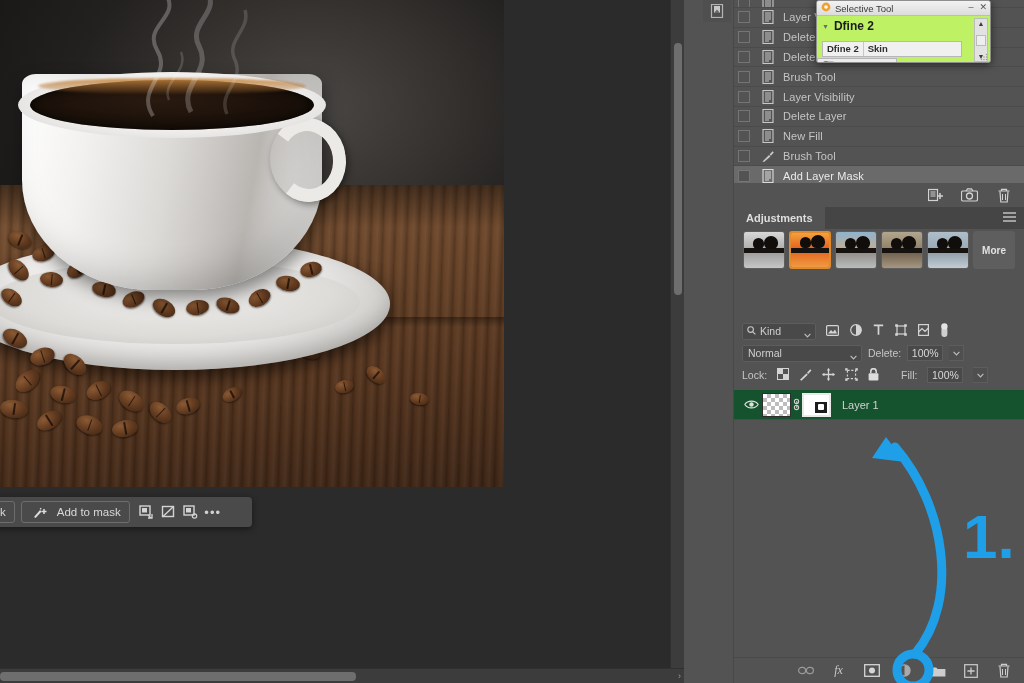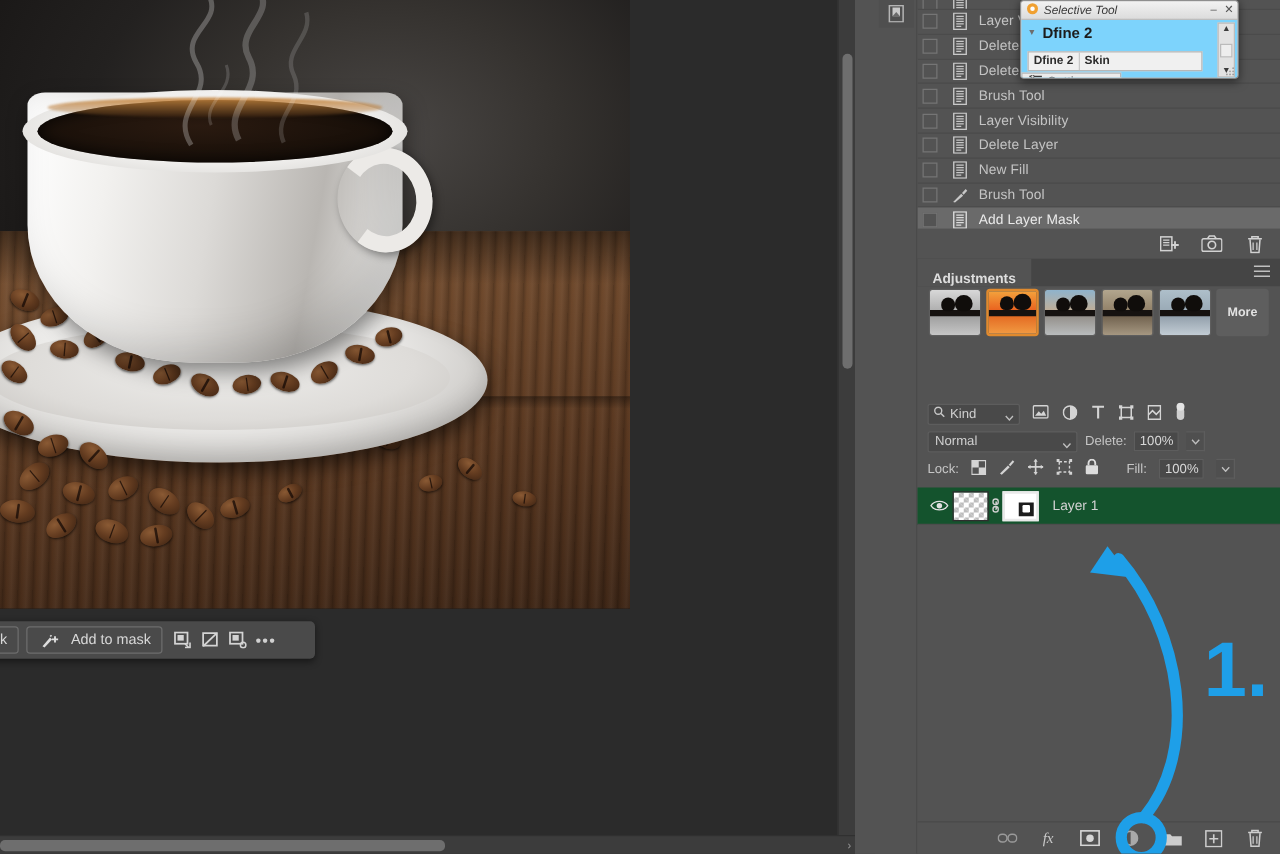--- a/index.html
+++ b/index.html
@@ -189,21 +189,21 @@
     padding-right: 12px; background: #535353;
   }
 
   
   .adjust { position: absolute; left: 0; top: 207px; width: 290px; height: 113px; background: #535353; }
   .panel-tabbar { height: 22px; background: #454545; display: flex; align-items: stretch; position: relative; }
   .ptab {
     display: flex; align-items: center; padding: 0 12px; font-size: 11px; color: #bfbfbf;
     background: #454545; font-weight: bold;
   }
-  .ptab.active { background: #535353; color: #dedede; align-items: flex-end; }
+  .ptab.active { background: #535353; color: #dedede; }
   .ptab.plain { font-weight: normal; }
   .panel-menu { position: absolute; right: 8px; top: 5px; }
   .adj-head {
     display: flex; align-items: center; height: 26px; padding: 0 10px; position: relative;
   }
   .adj-head .caret { margin-right: 9px; }
   .adj-title { font-size: 11.5px; color: #d6d6d6; font-weight: bold; }
   .adj-list-ic { position: absolute; right: 12px; top: 7px; }
   .presets { display: flex; gap: 4px; padding: 2px 0 0 9px; }
   .preset {
@@ -307,23 +307,23 @@
   .dlg {
     position: absolute; left: 816px; top: 0px; width: 175px; height: 63px;
     background: #d9d9d9; border: 1px solid #8e8e8e; border-radius: 3px;
     box-shadow: 0 2px 8px rgba(0,0,0,.5); overflow: hidden;
   }
   .dlg-title {
     height: 15px; display: flex; align-items: center; gap: 4px; padding: 0 4px;
     background: linear-gradient(180deg,#f2f2f2,#dcdcdc);
     border-bottom: 1px solid #bdbdbd; position: relative;
   }
-  .dlg-title-text { font-size: 9.5px; color: #3a3a3a; font-style: italic; }
+  .dlg-title-text { font-size: 9.5px; color: #3a3a3a; }
   .dlg-win-btns { position: absolute; right: 3px; top: 1px; display: flex; gap: 6px; align-items: center; }
-  .dlg-body { position: relative; height: 48px; background: #7dd3fc; }
+  .dlg-body { position: relative; height: 48px; background: #bef264; }
   .dlg-head-row {
     display: flex; align-items: center; gap: 5px; padding: 3px 6px 0 5px;
   }
   .dlg-head-text { font-size: 12px; font-weight: bold; color: #1c1c1c; }
   .dlg-table {
     position: absolute; left: 5px; top: 25px; width: 140px; height: 16px;
     background: #f0f0f0; border: 1px solid #b7b7b7; display: flex;
   }
   .dlg-th { font-size: 9.5px; color: #2d2d2d; font-weight: bold; padding: 1px 4px; }
   .dlg-th.b { border-left: 1px solid #c7c7c7; flex: 1; }

